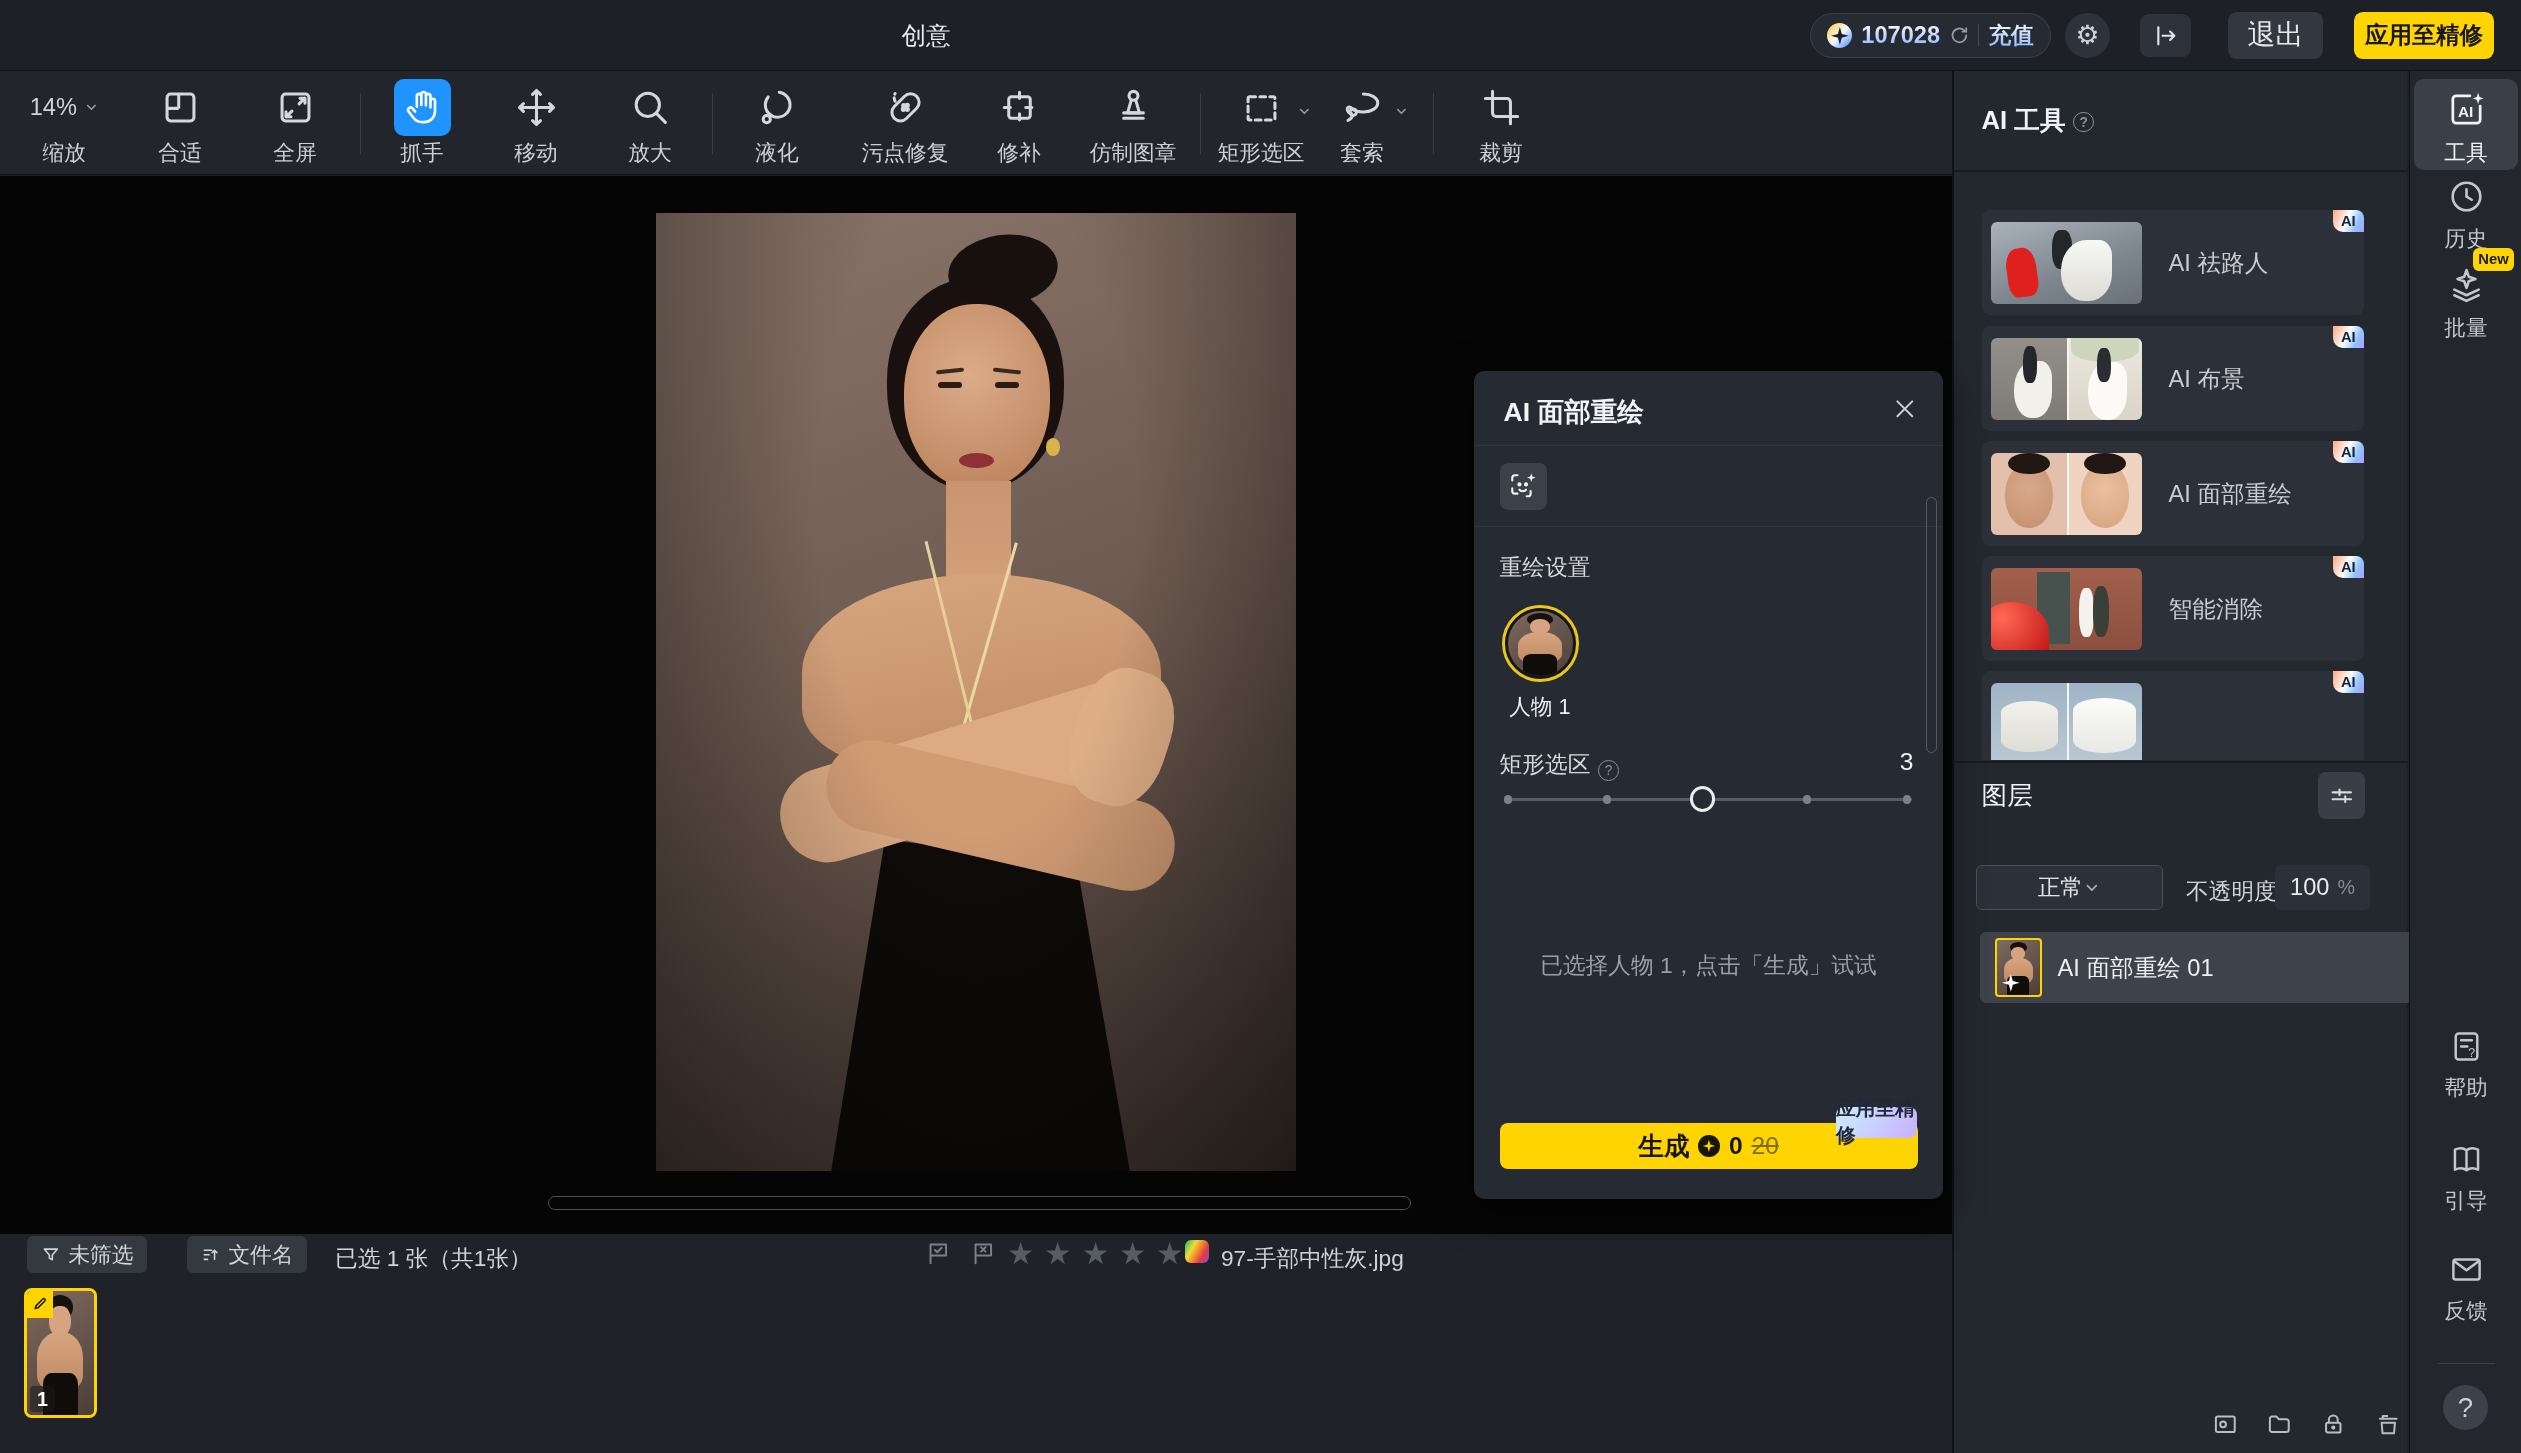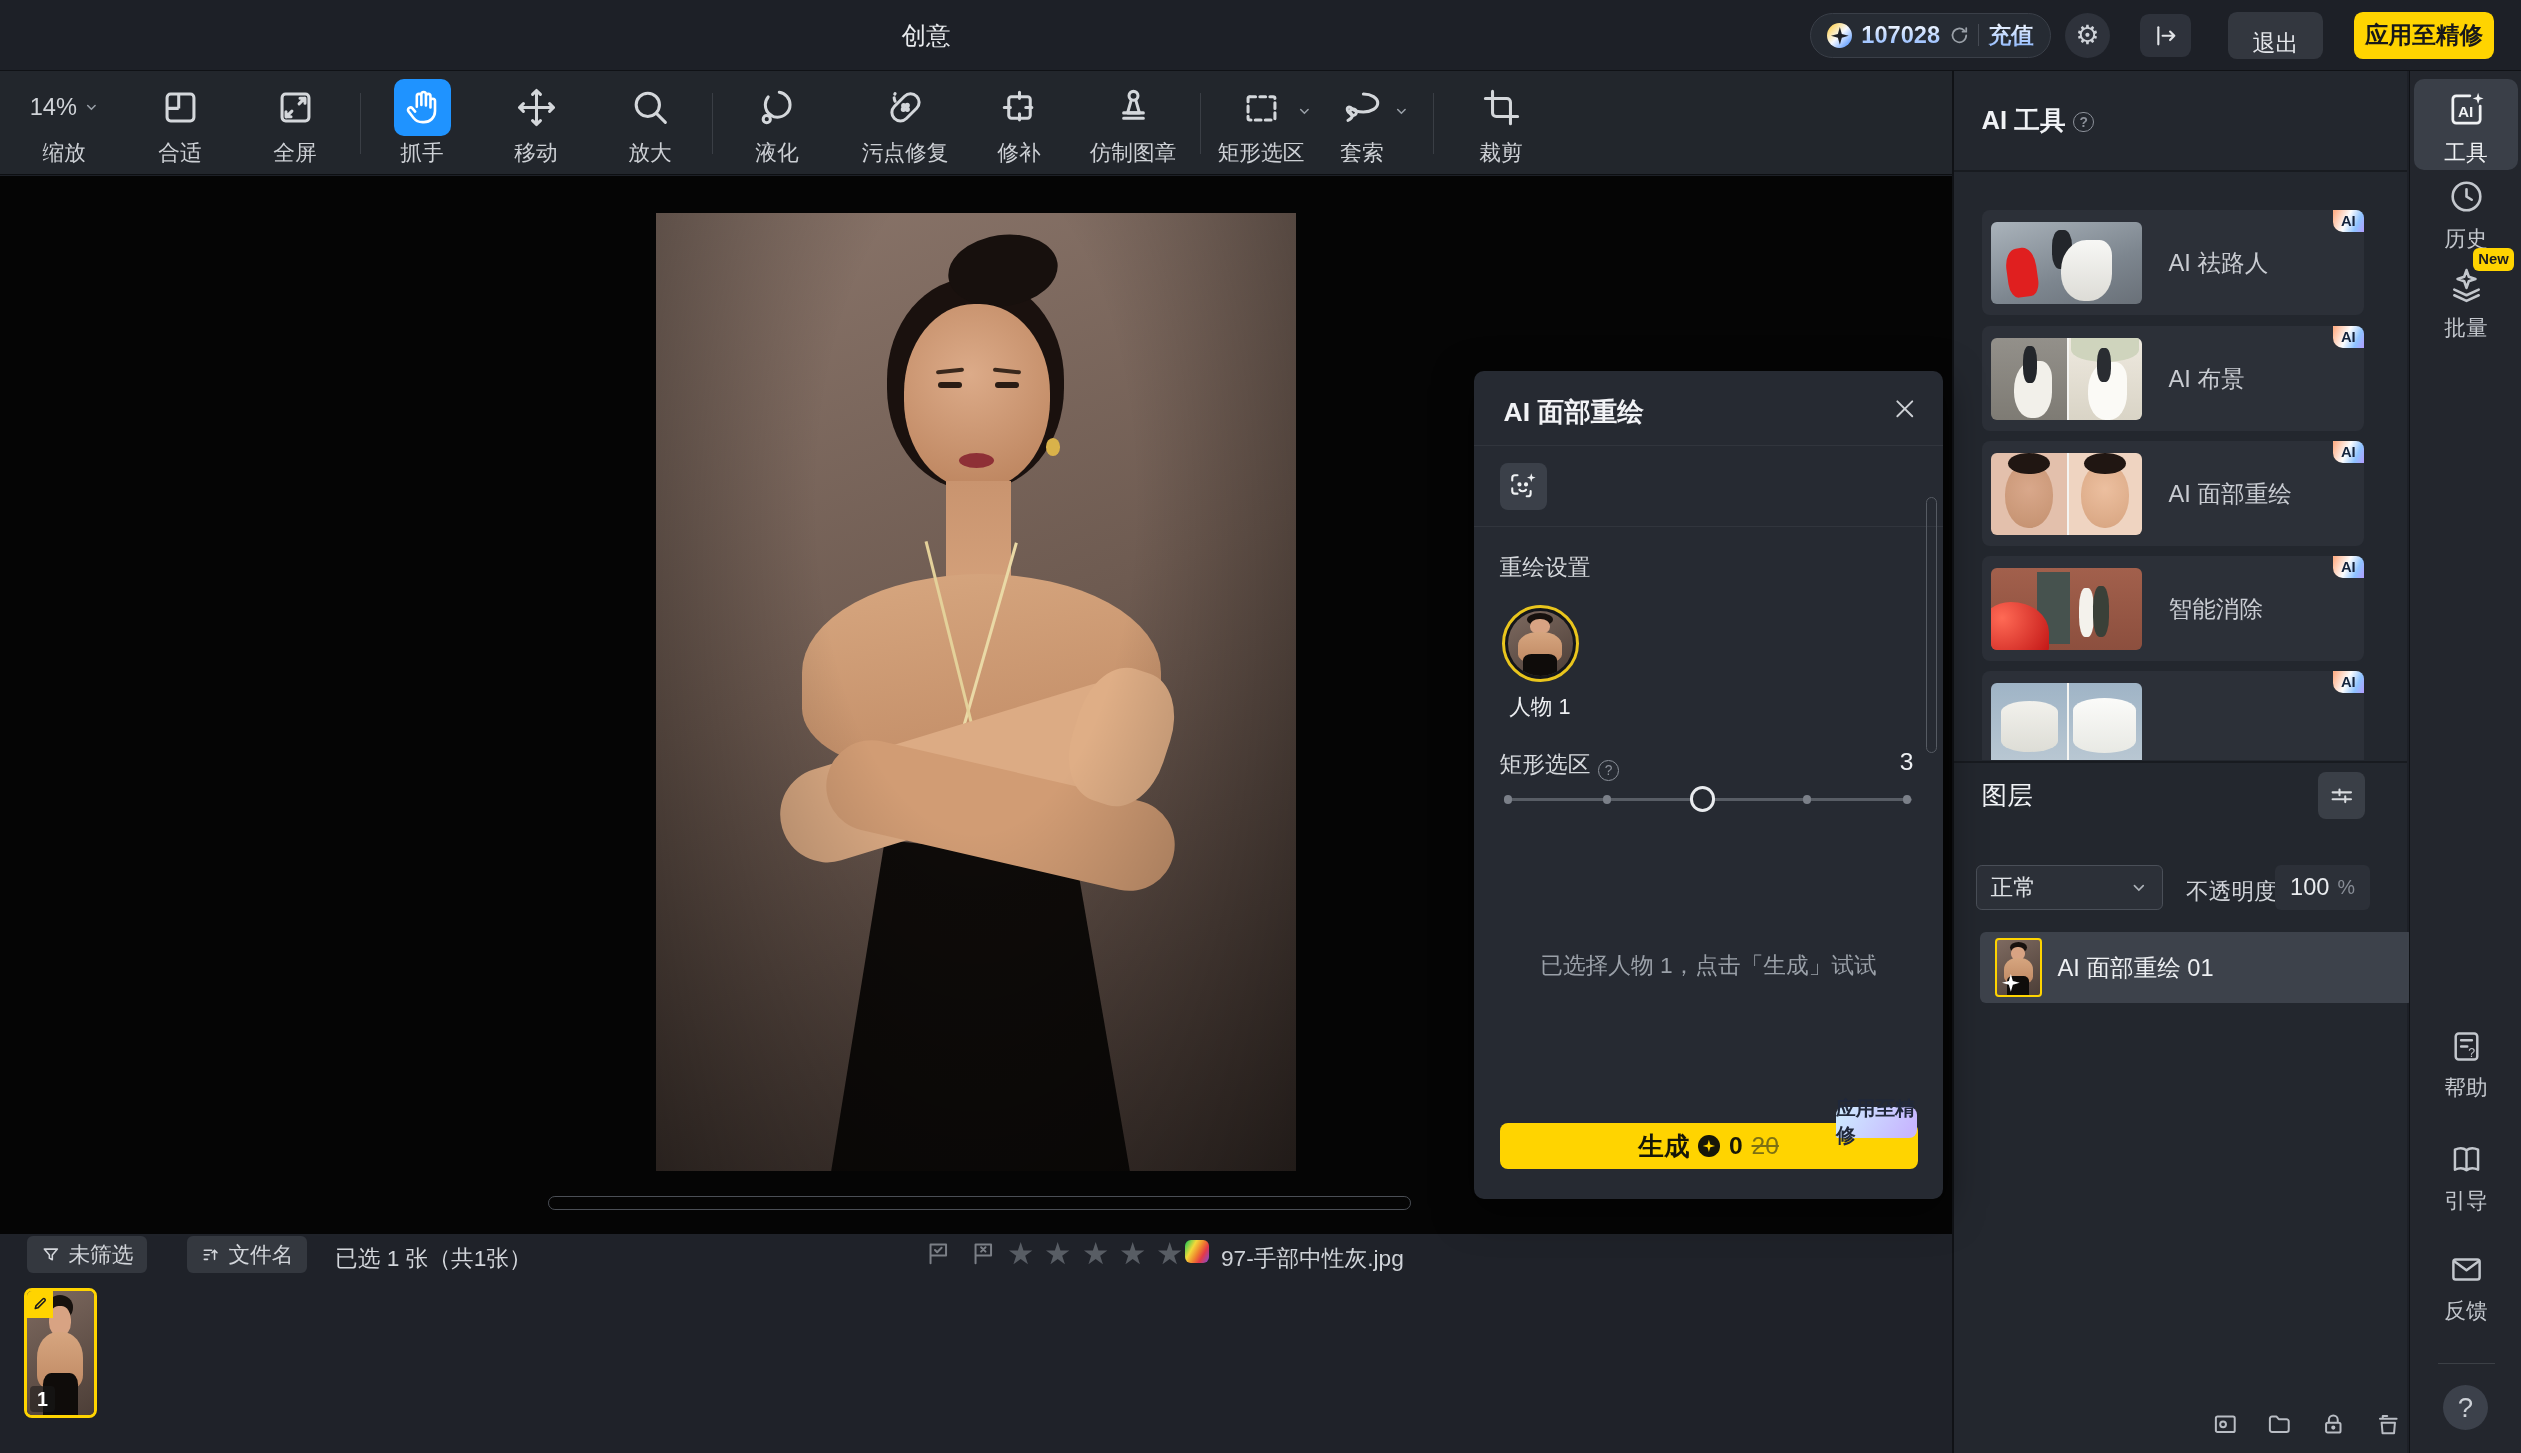--- a/index.html
+++ b/index.html
@@ -11,21 +11,21 @@
   
   .topbar{position:absolute;left:0;top:0;width:2522px;height:71px;background:#1d2027;border-bottom:1px solid #101216;z-index:20}
   .tb-title{position:absolute;left:847px;top:0;width:158px;height:57px;line-height:71px;text-align:center;font-size:24.6px;color:#e9ebee}
   .credit-pill{position:absolute;left:1810px;top:12.8px;height:45px;padding:0 15.8px;border-radius:22.7px;background:#262b33;border:1px solid #3a3f48;display:flex;align-items:center;gap:8.9px}
   .grad-text{background:linear-gradient(180deg,#f2f7ff 10%,#8fb9ff 90%);-webkit-background-clip:text;background-clip:text;color:transparent;font-weight:bold}
   .coin{width:25.6px;height:25.6px;border-radius:50%;background:linear-gradient(135deg,#ffd86b 15%,#f5f8ff 50%,#6ea6ff 85%);position:relative}
   .coin svg{position:absolute;left:3px;top:3px}
   .pill-div{width:1px;height:21.7px;background:#454a53}
   .round-btn{position:absolute;width:45px;height:45px;border-radius:50%;background:#2e323b;display:flex;align-items:center;justify-content:center;font-size:26.6px;color:#cfd3d9}
   .sq-btn{position:absolute;border-radius:8.9px;background:#2e323b;display:flex;align-items:center;justify-content:center}
-  .exit-btn{position:absolute;left:2228px;top:11.8px;width:95px;height:47px;border-radius:8.9px;background:#33373f;color:#e5e7eb;font-size:23px;display:flex;align-items:flex-end;justify-content:center}
+  .exit-btn{position:absolute;left:2228px;top:11.8px;width:95px;height:47px;border-radius:8.9px;background:#33373f;color:#e5e7eb;font-size:28px;display:flex;align-items:center;justify-content:center}
   .apply-btn{position:absolute;left:2354px;top:11.8px;width:140px;height:47px;border-radius:8.9px;background:#ffd400;color:#17181a;font-size:23.6px;font-weight:bold;display:flex;align-items:center;justify-content:center}
 
   
   .toolbar{position:absolute;left:0;top:71px;width:1952px;height:104px;background:#22262c;border-bottom:1px solid #0d0f12;z-index:10}
   .tb-item{position:absolute;top:7.9px;width:148px;height:91px;display:flex;flex-direction:column;align-items:center;cursor:default}
   .tb-ic{height:57px;display:flex;align-items:center;justify-content:center;color:#d4d7db}
   .tb-ic.sel{width:57px;border-radius:9.9px;background:#1f93ff;color:#fff}
   .tb-label{margin-top:2px;font-size:21.7px;color:#cdd0d5;white-space:nowrap}
   .tb-div{position:absolute;top:21.7px;width:1px;height:61px;background:#3a3e45}
   .tb-chev{position:absolute;top:25.6px;color:#9aa0a8}
@@ -83,21 +83,21 @@
   .thumb-remove{background:linear-gradient(160deg,#aab3bb,#7d868f 60%,#697078)}
   .thumb-scene-l{left:0;top:0;width:50%;height:100%;background:linear-gradient(#93908a,#7e7b74)}
   .thumb-scene-r{left:50%;top:0;width:50%;height:100%;background:linear-gradient(#eee9df,#d9d4c6)}
   .thumb-face-l{left:0;top:0;width:50%;height:100%;background:#e3c0ac}
   .thumb-face-r{left:50%;top:0;width:50%;height:100%;background:#efd4c1}
   .thumb-erase{background:linear-gradient(#a2604c,#8c4f3e)}
   .thumb-prop{background:linear-gradient(#9fb4c6,#bac8d3)}
   .split-line{position:absolute;left:50%;top:0;width:2px;height:100%;background:#f5f5f2}
   .layers-btn{position:absolute;left:364px;top:701px;width:47px;height:47px;border-radius:7.9px;background:#3a3f47;display:flex;align-items:center;justify-content:center;color:#d7dade}
   .lh{position:absolute;left:27.6px;top:707px;font-size:25.6px;font-weight:normal;color:#f0f2f5}
-  .blend-dd{position:absolute;left:21.7px;top:794px;width:187px;height:45px;background:#2c3038;border:1px solid #4a4f58;border-radius:5.9px;display:flex;align-items:center;justify-content:space-between;padding:0 13.8px;font-size:22.7px;color:#dfe2e6}
+  .blend-dd{position:absolute;left:21.7px;top:794px;width:187px;height:45px;background:#2c3038;border:1px solid #4a4f58;border-radius:5.9px;display:flex;align-items:center;justify-content:center;padding:0 13.8px;font-size:22.7px;color:#dfe2e6}
   .op-label{position:absolute;left:232px;top:805px;font-size:22.7px;color:#d0d3d8}
   .op-box{position:absolute;left:321px;top:794px;width:95px;height:45px;background:#2c3038;border-radius:5.9px;display:flex;align-items:center;justify-content:center;gap:7.9px}
   .op-box .v{font-size:23.6px;color:#e9ebee}
   .op-box .u{font-size:19.7px;color:#878c95}
   .lrow{position:absolute;left:26px;width:434px;height:71px;border-radius:5.9px;display:flex;align-items:center}
   .lrow.sel{background:#3d424b}
   .lthumb{position:relative;margin-left:14.8px;width:47px;height:59px;border-radius:3.9px;overflow:hidden}
   .lthumb.sel{border:2px solid #ffd400}
   .lrow .lname{margin-left:15.8px;font-size:23.6px;color:#eef0f3}
   .spark{position:absolute;left:3.9px;bottom:2px;color:#fff}

